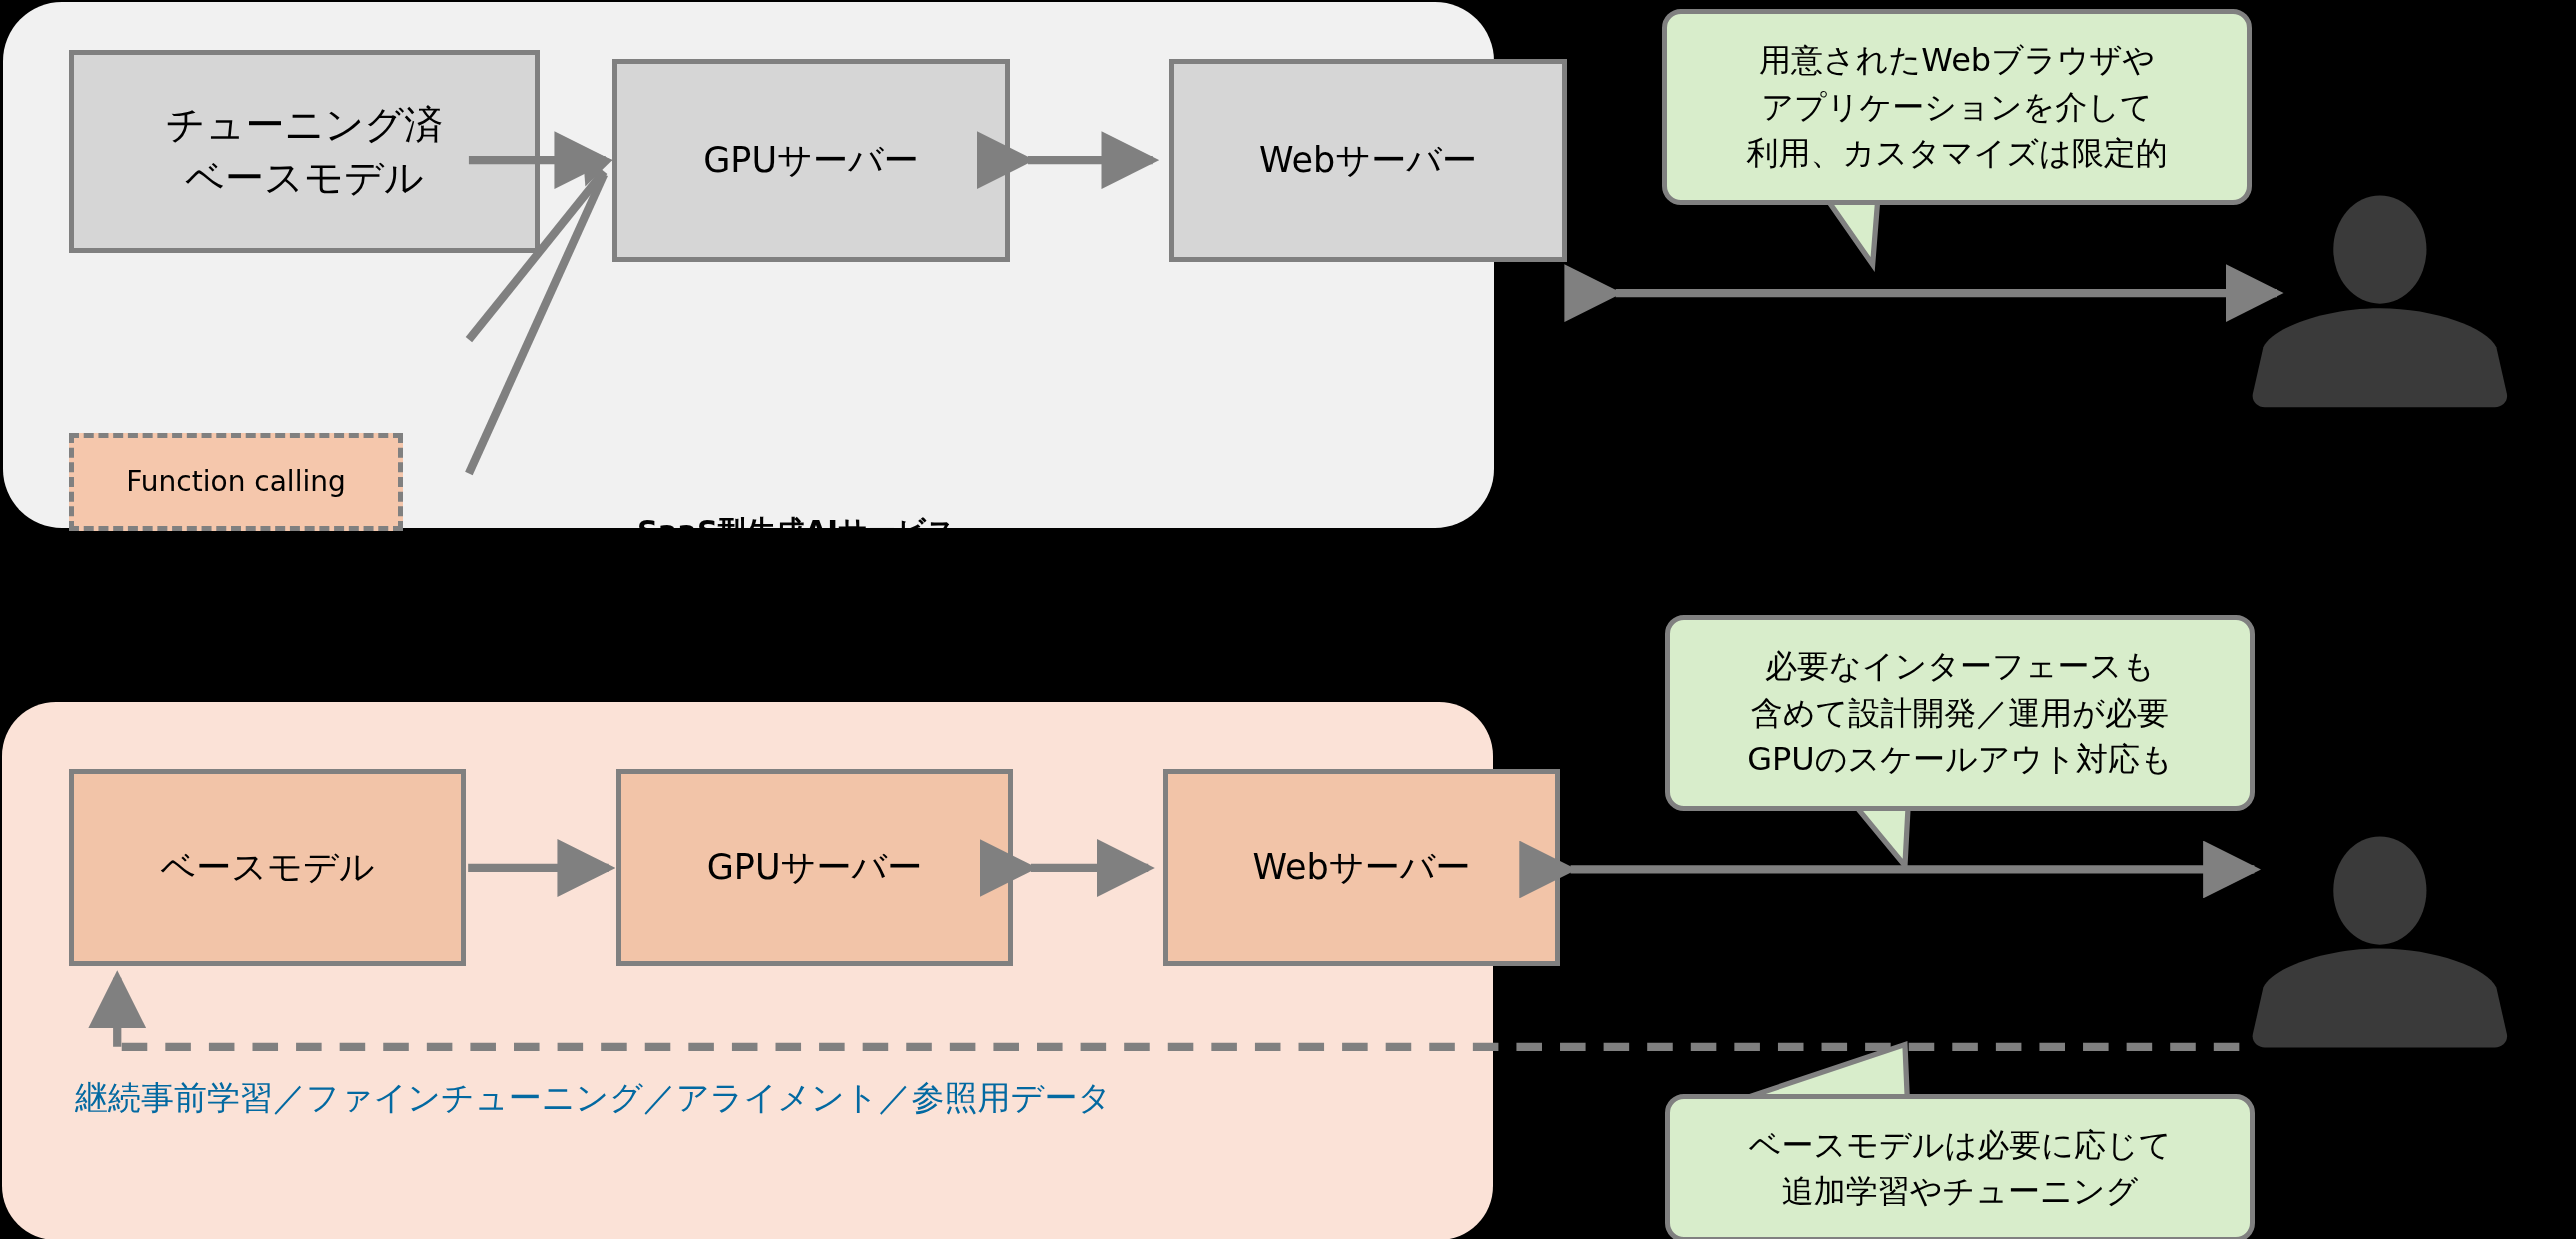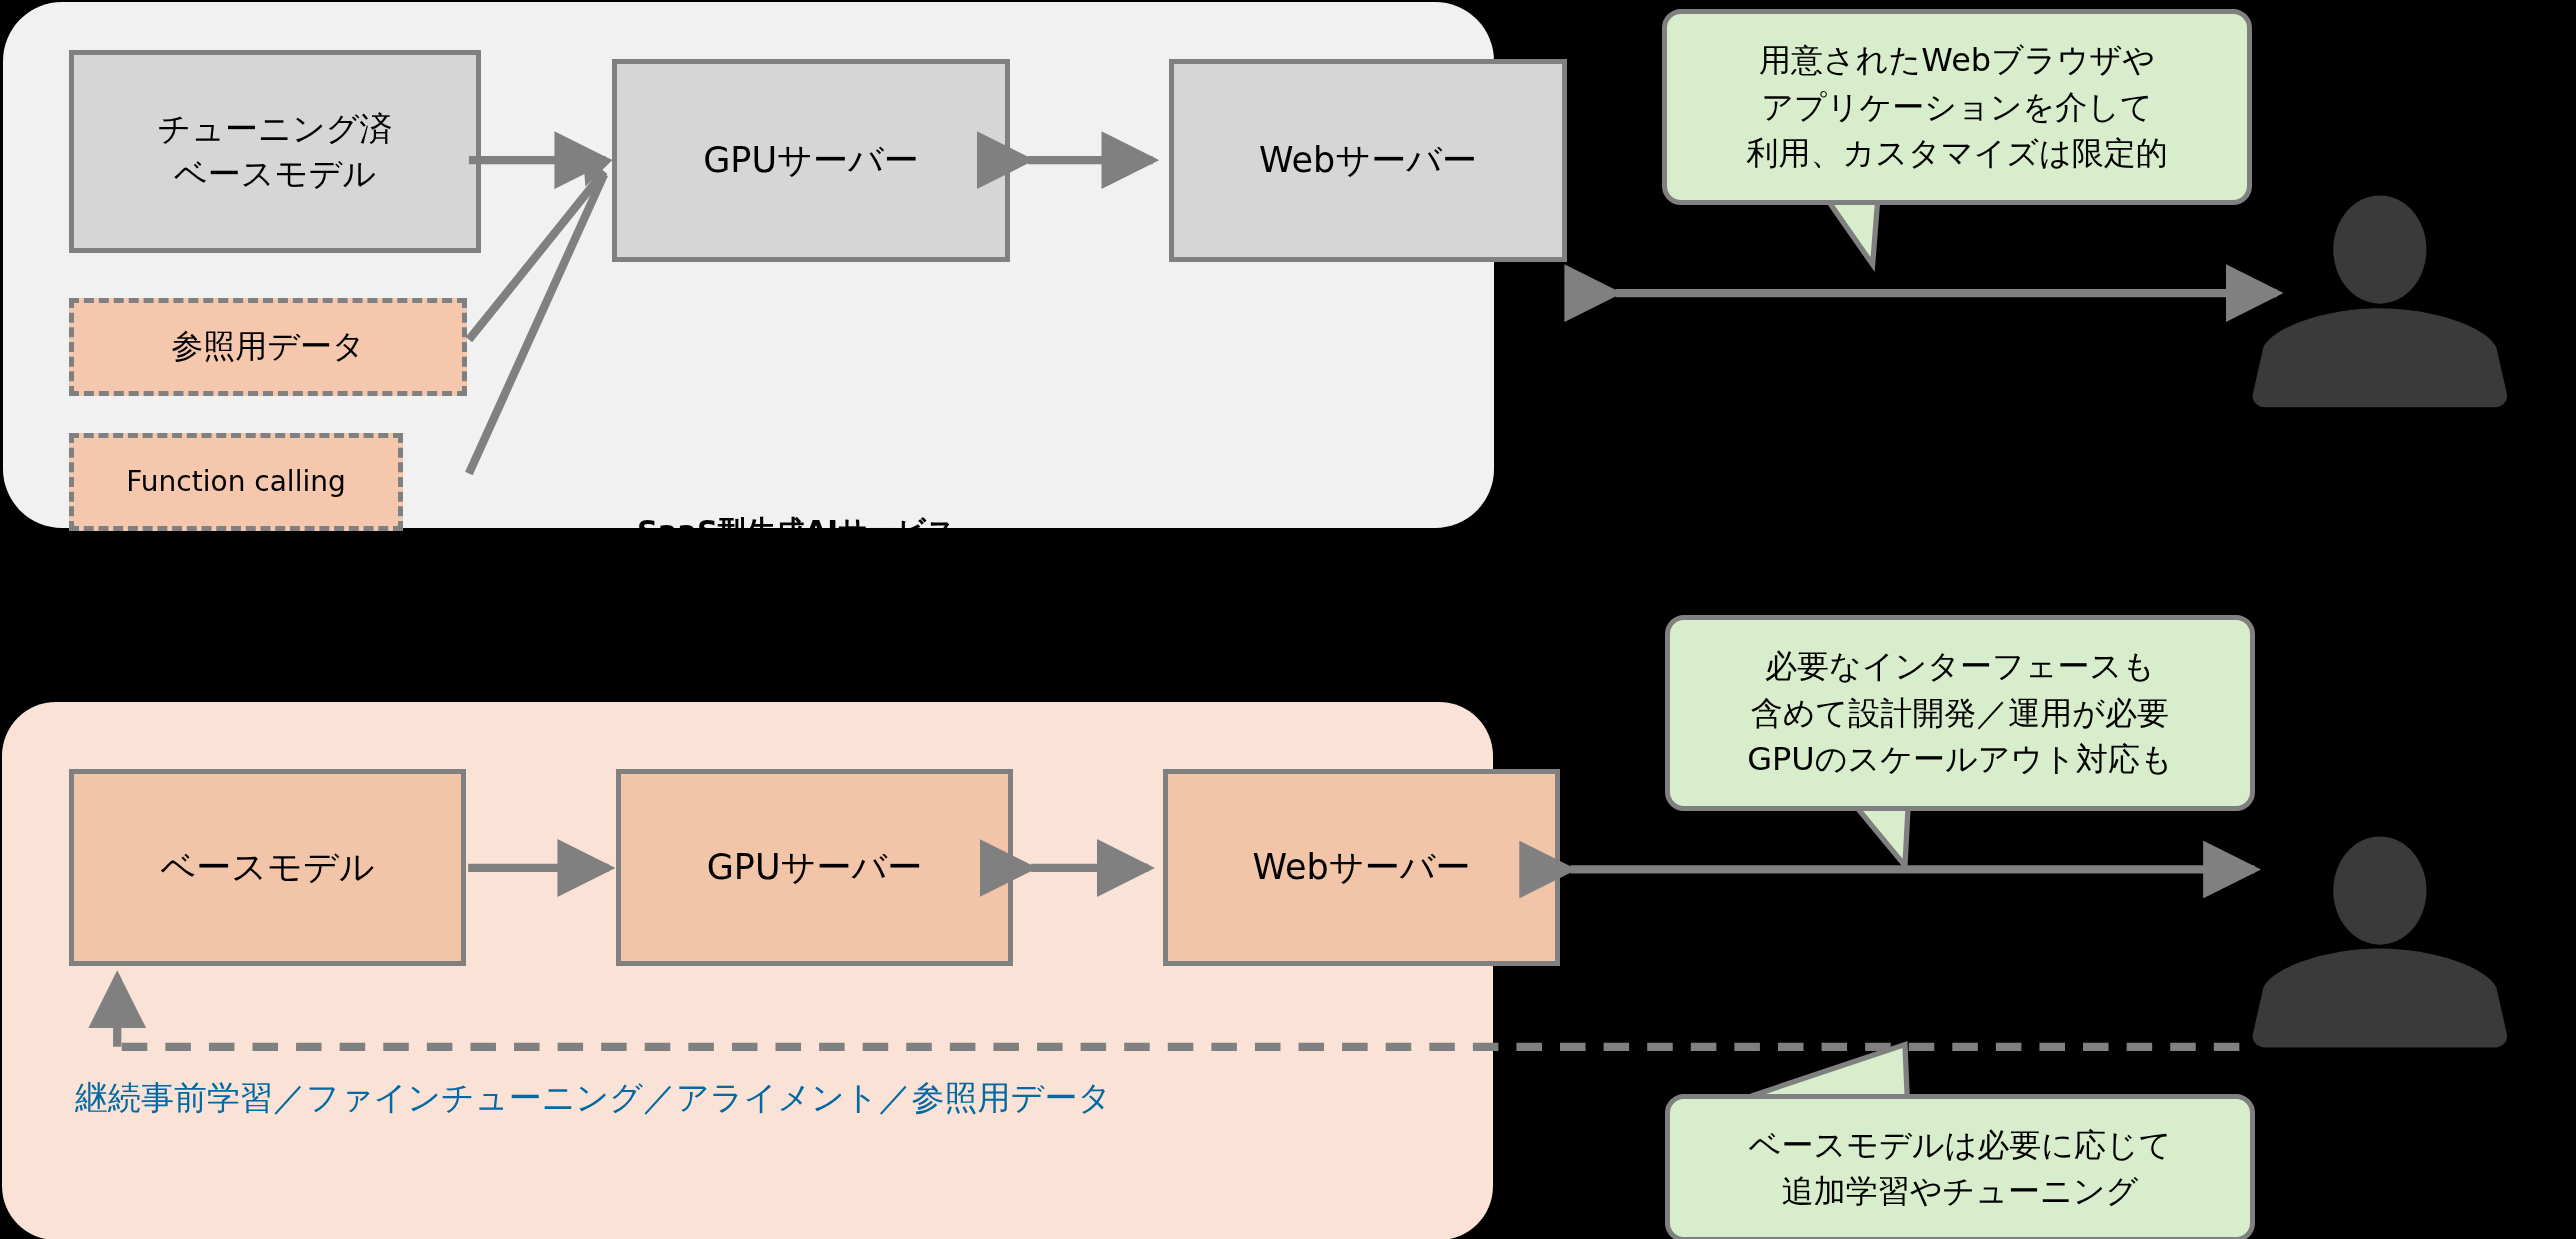--- a/index.html
+++ b/index.html
@@ -20,36 +20,33 @@
   .callout .bubble{position:absolute;left:0;top:0;width:100%;background:#d8edcb;border:5.3px solid #808080;border-radius:19px;display:flex;align-items:center;justify-content:center;text-align:center;color:#000;line-height:1.45;}
   .callout .ctext{display:block;white-space:pre-line;}
 </style>
 </head>
 <body>
 
 <div id="stage">
 
   <div class="panel" id="saas-panel"></div>
 
-  <div class="nodebox grey-box" style="left:69px;top:50px;width:412px;height:203px;font-size:33px;">
+  <div class="nodebox grey-box" style="left:69px;top:50px;width:471px;height:203px;font-size:39px;">
     <span class="node-label">チューニング済
 ベースモデル</span>
   </div>
 
   <div class="nodebox grey-box" style="left:612px;top:59px;width:398px;height:203px;font-size:35px;">
     <span class="node-label">GPUサーバー</span>
   </div>
 
   <div class="nodebox grey-box" style="left:1169px;top:59px;width:398px;height:203px;font-size:35px;">
     <span class="node-label">Webサーバー</span>
   </div>
 
-  <div class="nodebox dash-box" style="left:69px;top:298px;width:398px;height:98px;font-size:32px;">
-    <span class="node-label">参照用データ</span>
-  </div>
 
   <div class="nodebox dash-box" style="left:69px;top:433px;width:334px;height:98px;font-size:28px;">
     <span class="node-label">Function calling</span>
   </div>
 
   <div class="section-title" style="left:586px;top:512px;width:421px;font-size:29px;">SaaS型生成AIサービス</div>
 
   <div class="panel" id="own-panel"></div>
 
   <div class="nodebox orange-box" style="left:69px;top:769px;width:397px;height:197px;font-size:35px;">

